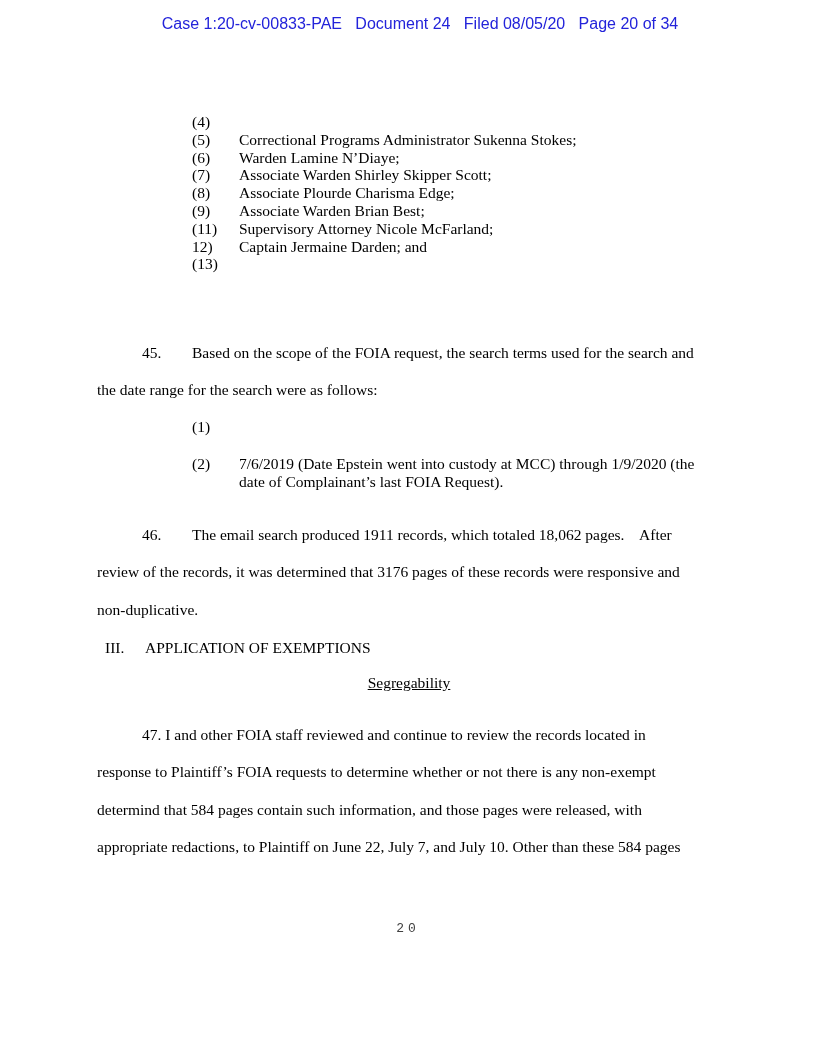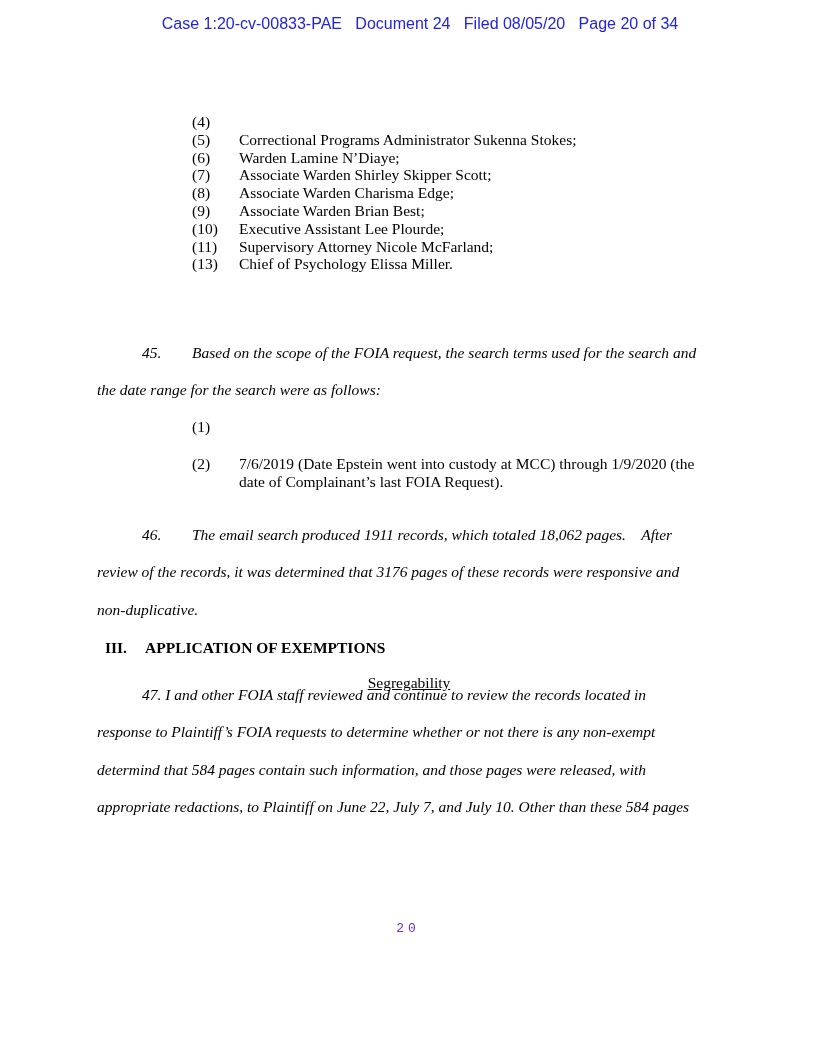--- a/index.html
+++ b/index.html
@@ -40,48 +40,47 @@
   }
   .list-row { display: flex; white-space: nowrap; }
   .list-num { display: inline-block; width: 47px; flex: 0 0 47px; }
 
   
   .para {
     position: absolute;
     left: 97px;
     width: 624px;
     line-height: 37.4px;
-    font-style: italic;
   }
   .para .line { white-space: nowrap; }
   .pnum { display: inline-block; width: 50px; margin-left: 45px; }
   .line.indent { text-indent: 45px; }
 
   .para-45 { top: 334px; }
   .para-46 { top: 516px; }
-  .para-47 { top: 676px; }
+  .para-47 { top: 716px; }
 
   
   .search-terms {
     position: absolute;
     top: 418px;
     left: 192px;
     line-height: 18.5px;
   }
   .term-item { display: flex; }
   .term-item + .term-item { margin-top: 18px; }
   .term-num { display: inline-block; width: 47px; flex: 0 0 47px; }
   .term-lines .line { white-space: nowrap; }
 
   
   .section-heading {
     position: absolute;
     top: 637px;
     left: 105px;
-    font-weight: bold;
+    font-weight: normal;
     line-height: 22px;
     white-space: nowrap;
   }
   .section-num { display: inline-block; width: 40px; }
 
   
   .subsection-heading {
     position: absolute;
     top: 672px;
     left: 97px;
@@ -94,21 +93,21 @@
   
   .page-number {
     position: absolute;
     top: 921px;
     left: 0;
     width: 100%;
     text-align: center;
     font-family: "Liberation Mono", monospace;
     font-size: 13px;
     letter-spacing: 4px;
-    color: #6d28d9;
+    color: #404040;
   }
 </style>
 </head>
 <body>
 
 <div class="page">
 
   <div class="case-stamp" style="color: rgb(35, 35, 218);">Case 1:20-cv-00833-PAE&nbsp;&nbsp; Document 24&nbsp;&nbsp; Filed 08/05/20&nbsp;&nbsp; Page 20 of 34</div>
 
   <div class="custodian-list">
@@ -122,37 +121,36 @@
     <div class="list-row">
       <span class="list-num">(6)</span>
       <span>Warden Lamine N’Diaye;</span>
     </div>
     <div class="list-row">
       <span class="list-num">(7)</span>
       <span>Associate Warden Shirley Skipper Scott;</span>
     </div>
     <div class="list-row">
       <span class="list-num">(8)</span>
-      <span>Associate Warden Charisma Edge;</span>
+      <span>Associate Plourde Charisma Edge;</span>
     </div>
     <div class="list-row">
       <span class="list-num">(9)</span>
       <span>Associate Warden Brian Best;</span>
     </div>
     <div class="list-row">
-      <span class="list-num">(10)</span>
-      <span>Executive Assistant Lee Plourde;</span>
-    </div>
-    <div class="list-row">
       <span class="list-num">(11)</span>
       <span>Supervisory Attorney Nicole McFarland;</span>
     </div>
     <div class="list-row">
+      <span class="list-num">12)</span>
+      <span>Captain Jermaine Darden; and</span>
+    </div>
+    <div class="list-row">
       <span class="list-num">(13)</span>
-      <span>Chief of Psychology Elissa Miller.</span>
     </div>
   </div>
 
   <div class="para para-45">
     <div class="line">
       <span class="pnum">45.</span><span>Based on the scope of the FOIA request, the search terms used for the search and</span>
     </div>
     <div class="line">the date range for the search were as follows:</div>
   </div>
 

